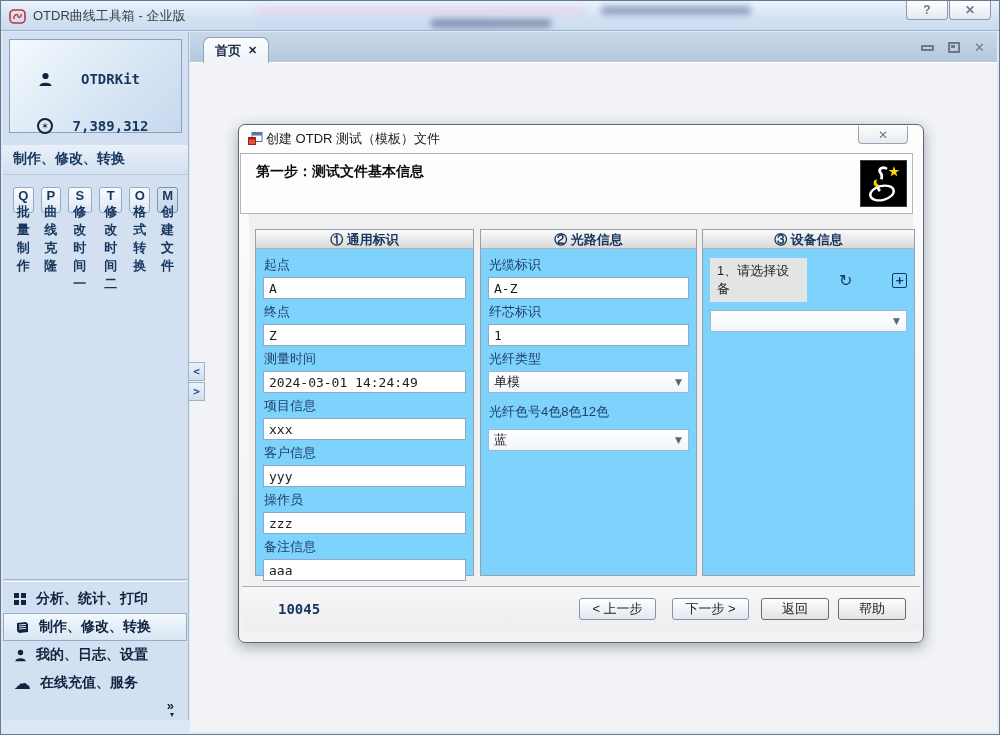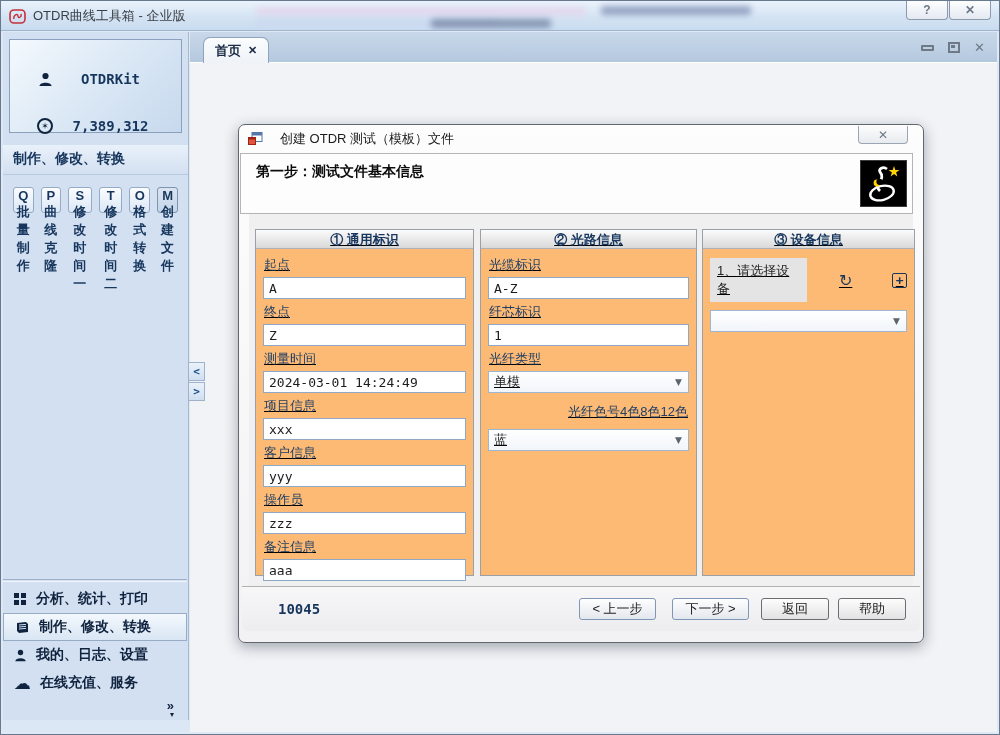--- a/index.html
+++ b/index.html
@@ -74,46 +74,46 @@
   .mdi-min { width:13px; height:6px; border:2px solid #6e7988; border-radius:1px; }
   .mdi-restore { width:12px; height:11px; border:2px solid #6e7988; position:relative; }
   .mdi-restore::after { content:""; position:absolute; left:1px; top:1px; width:4px; height:3px; background:#6e7988; }
   .mdi-close { font-size:13px; font-weight:bold; color:#6e7988; line-height:13px; font-family:"DejaVu Sans",sans-serif; }
   .content { position:absolute; left:0; right:0; top:31px; bottom:0; background:#f1f3f6; }
 
   
   .dialog { position:absolute; left:237px; top:123px; width:686px; height:519px;
     background:linear-gradient(#fdfdfd,#f2f2f4); border:1px solid #62676e; border-radius:7px;
     box-shadow:0 4px 14px rgba(30,40,60,.38); }
-  .dlg-titlebar { position:absolute; left:9px; top:0; height:27px; display:flex; align-items:center; gap:17px; }
+  .dlg-titlebar { position:absolute; left:9px; top:0; height:27px; display:flex; align-items:center; gap:3px; }
   .dlg-title { font-size:13px; color:#1a1a1a; }
   .dlg-close { position:absolute; top:1px; right:15px; width:50px; height:18px; border:1px solid #9aa4b2; border-top:none;
     border-radius:0 0 4px 4px; background:linear-gradient(#fcfcfc,#e8ebef); color:#6f7a88; font-weight:bold;
     font-size:12px; display:flex; align-items:center; justify-content:center; font-family:"DejaVu Sans",sans-serif; cursor:default; }
 
   .step-header { position:absolute; left:1px; right:10px; top:28px; height:61px;
     background:#fdfdfd; border:1px solid #b5b5b5; }
   .step-title { padding:9px 0 0 15px; font-size:14px; font-weight:bold; color:#0c0c0c; }
   .logo { position:absolute; right:5px; top:6px; width:47px; height:47px; background:#000; border:1px solid #3a3a3a; }
 
   .dlg-body { position:absolute; left:10px; right:10px; top:89px; bottom:48px; background:#f0f0f0; }
-  .panel { position:absolute; top:15px; bottom:18px; background:#fdba74; border:1px solid #9aa0a8;text-decoration:underline; }
+  .panel { position:absolute; top:15px; bottom:18px; background:#7dd3fc; border:1px solid #9aa0a8; }
   .panel1 { left:6px;  width:219px; }
   .panel2 { left:231px; width:217px; }
   .panel3 { left:453px; width:213px; }
   .panel-h { height:19px; background:linear-gradient(#fbfbfb,#d9d9d9); border-bottom:1px solid #aeb2b8;
     color:#17365d; font-weight:bold; font-size:13px; text-align:center; line-height:19px; }
   .panel-c { padding:3px 7px; }
   .fld-label { color:#1f3f66; font-size:13px; margin:4px 0 3px 1px; }
   .fld-input { width:100%; height:22px; border:1px solid #8fa8c6; background:#fff;
     font-family:"DejaVu Sans Mono",monospace; font-size:13px; padding:0 5px; color:#1c1c1c; }
   .combo { height:22px; border:1px solid #9fb6d0; background:linear-gradient(#ffffff,#f1f5fa);
     display:flex; align-items:center; padding:0 5px; font-size:13px; color:#1c1c1c; position:relative; cursor:default; }
   .combo .arrow { position:absolute; right:6px; top:5px; color:#5a6570; font-size:9px; font-family:"DejaVu Sans",sans-serif; }
-  .color-row { display:flex; justify-content:flex-end; align-items:center; margin:10px 1px 8px 1px;
+  .color-row { display:flex; justify-content:flex-start; align-items:center; margin:10px 1px 8px 1px;
     color:#1f3f66; font-size:13px; }
   .color-opt { cursor:default; }
   .device-row { display:flex; align-items:center; margin:6px 0 8px 0; }
   .device-prompt { background:#e4e4e4; padding:4px 7px; font-size:13px; color:#222; }
   .refresh-glyph { margin-left:32px; color:#17365d; font-size:16px; font-family:"DejaVu Sans",sans-serif; cursor:default; }
   .add-icon { margin-left:40px; width:15px; height:15px; border:1px solid #17365d; border-radius:2px;
     display:flex; align-items:center; justify-content:center; color:#17365d; font-weight:bold;
     font-size:13px; line-height:13px; cursor:default; font-family:"DejaVu Sans Mono",monospace; }
 
   .dlg-footer { position:absolute; left:3px; right:3px; bottom:11px; height:45px;

